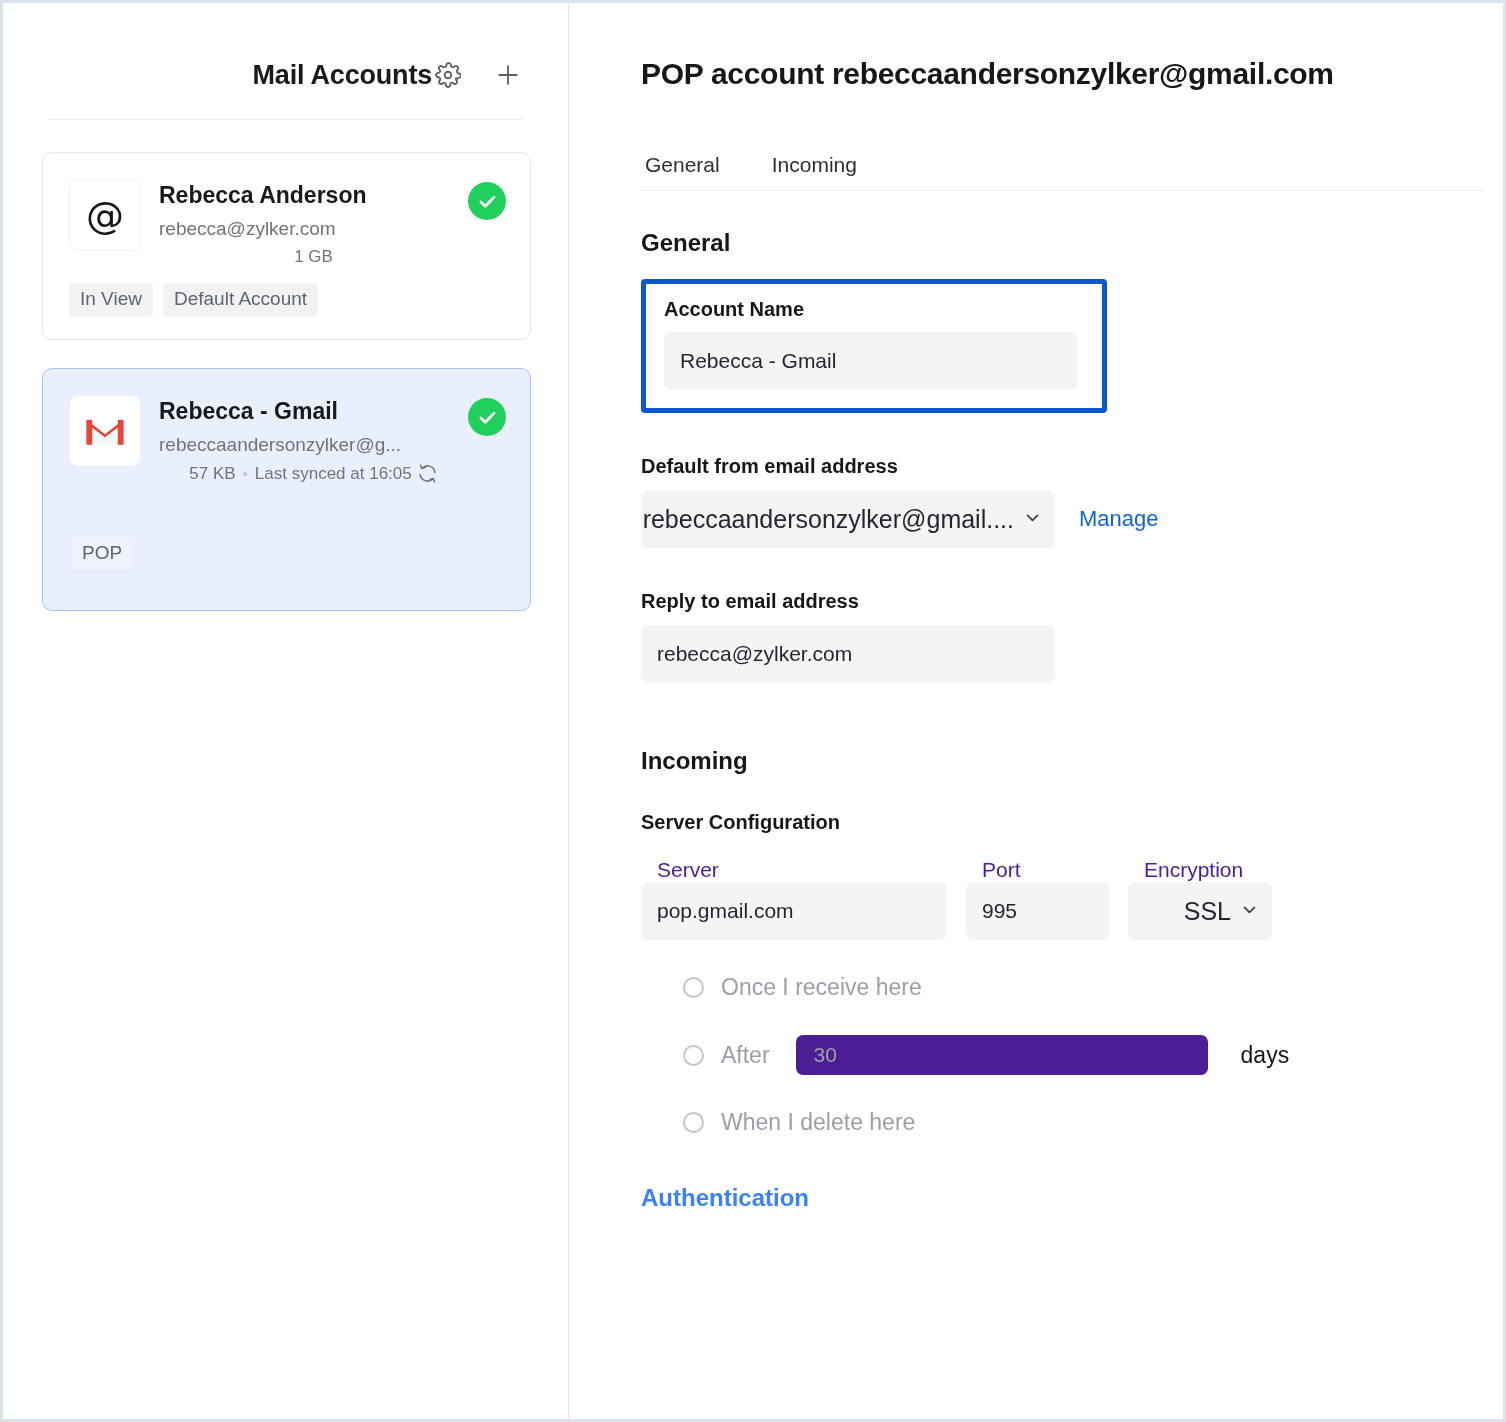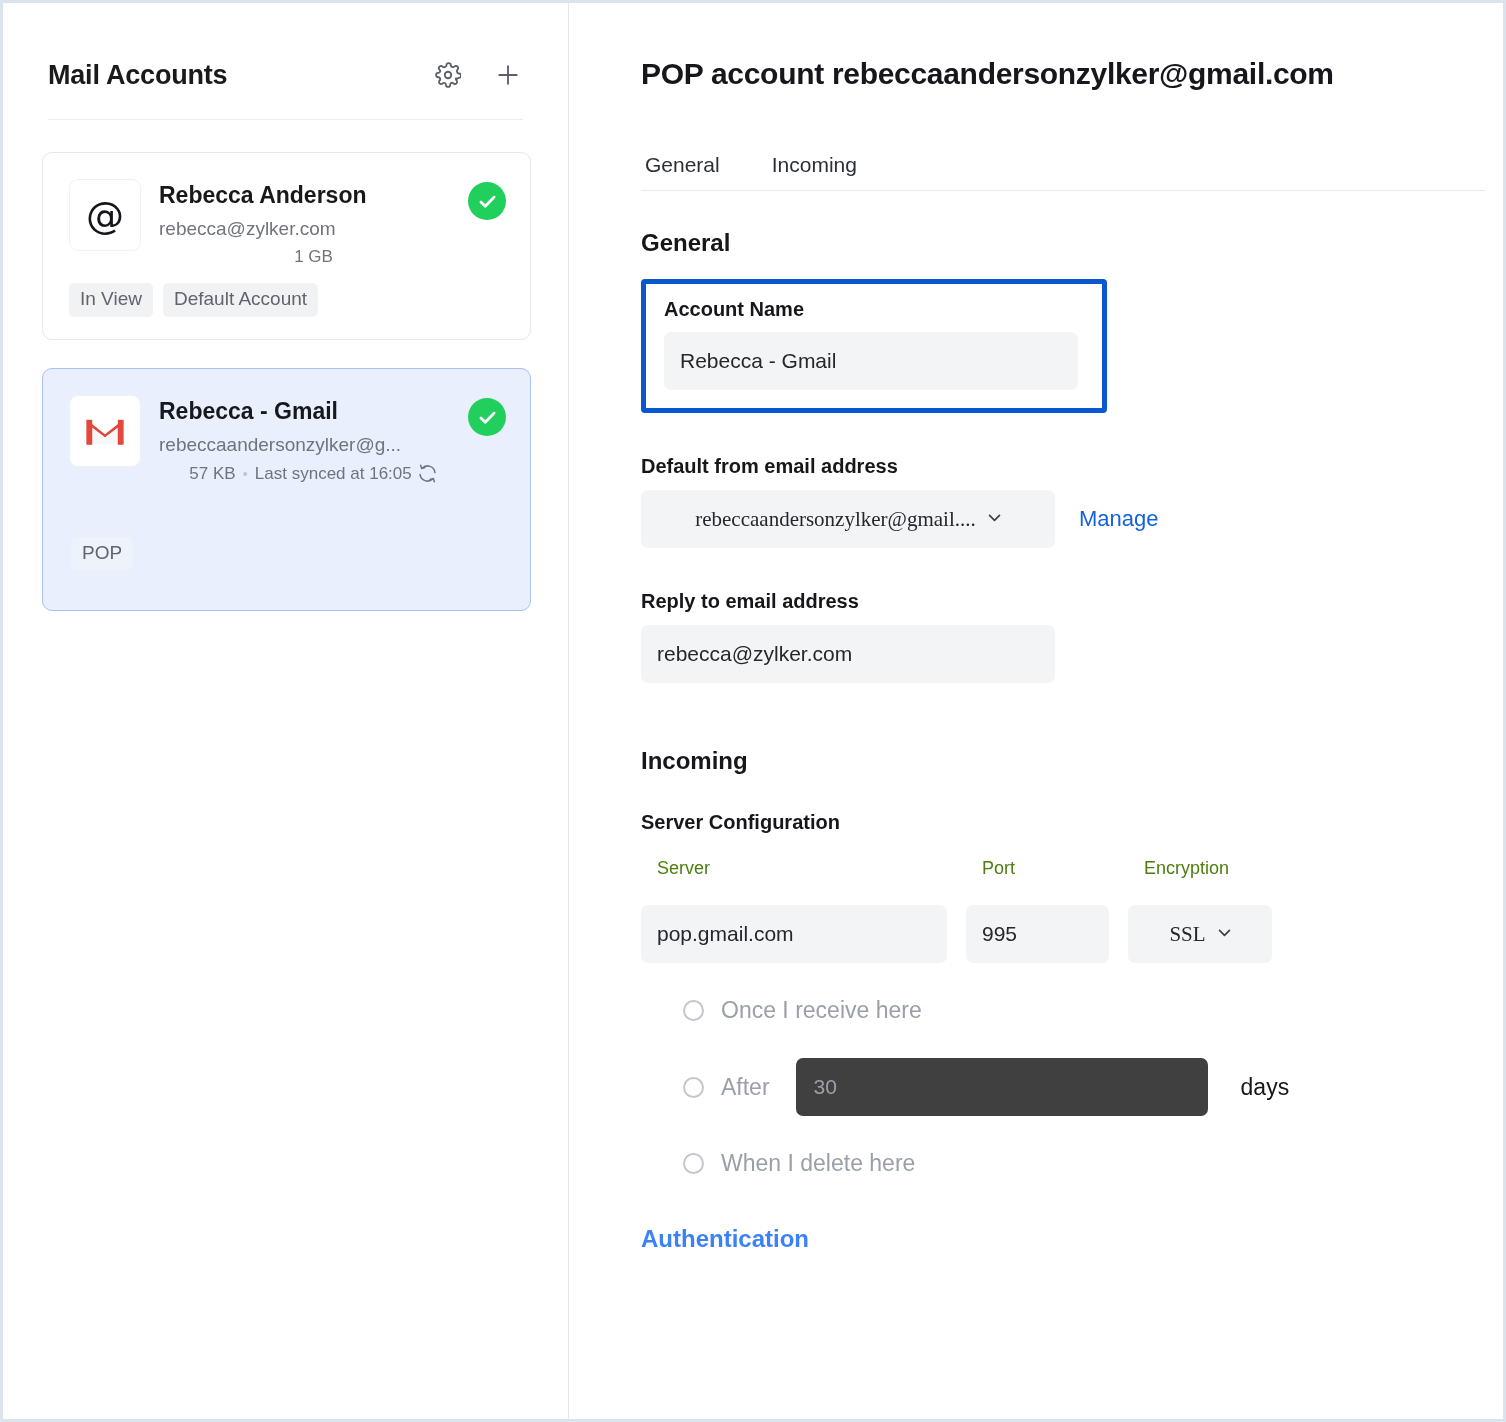--- a/index.html
+++ b/index.html
@@ -31,20 +31,21 @@
     display: flex;
     align-items: center;
     padding: 56px 44px 0 45px;
   }
   .lp-title {
     font-size: 27px;
     font-weight: bold;
     color: #1a1a1a;
     letter-spacing: -0.2px;
     flex: 1;
+    text-align: right;
   }
   .lp-icons { display: flex; align-items: center; gap: 28px; }
   .icon-btn {
     width: 32px; height: 32px;
     display: flex; align-items: center; justify-content: center;
     color: #5a5f68;
     cursor: pointer;
   }
   .lp-divider {
     margin: 28px 45px 0 45px;
@@ -206,41 +207,40 @@
 
   .field-group { margin-top: 42px; }
   .row-inline { display: flex; align-items: center; gap: 24px; }
 
   .select-box {
     background: #f3f4f6;
     border-radius: 7px;
     height: 58px;
     display: flex;
     align-items: center;
-    justify-content: center;
+    justify-content: flex-end;
     padding: 0 14px 0 16px;
-    font-size: 21px;
+    font-size: 25px;
     color: #24272c;
     cursor: pointer;
-    font-family: Liberation Serif, serif;
   }
   .select-box .caret { color: #3c4047; font-size: 16px; margin-left: 10px; }
 
   .link {
     color: #1263d8;
     font-size: 22px;
     cursor: pointer;
   }
 
   
   .srv-grid { display: flex; gap: 19px; margin-top: 4px; }
   .srv-col .col-head {
-    font-size: 18px;
-    color: #4d7c0f;
-    margin-bottom: 26px;
+    font-size: 21px;
+    color: #4c1d95;
+    margin-bottom: 0;
     padding-left: 16px;
   }
   .srv-server { width: 306px; }
   .srv-port   { width: 143px; }
   .srv-enc    { width: 144px; }
 
   
   .chk-row {
     display: flex; align-items: center; gap: 17px;
     margin-top: 48px;
@@ -263,23 +263,23 @@
   }
   .radio-circle {
     width: 21px; height: 21px;
     border: 2px solid #c3c7cd;
     border-radius: 50%;
     flex: 0 0 21px;
     background: #fff;
   }
   .radio-label { font-size: 23px; color: #9aa0a8; }
   .days-input {
-    background: #404040;
+    background: #4c1d95;
     border-radius: 7px;
-    height: 58px;
+    height: 40px;
     width: 412px;
     display: flex;
     align-items: center;
     padding: 0 18px;
     font-size: 21px;
     color: #9aa0a8;
     margin-left: 9px;
     cursor: text;
   }
   .days-unit { font-size: 23px; color: #15171b; margin-left: 16px; }

